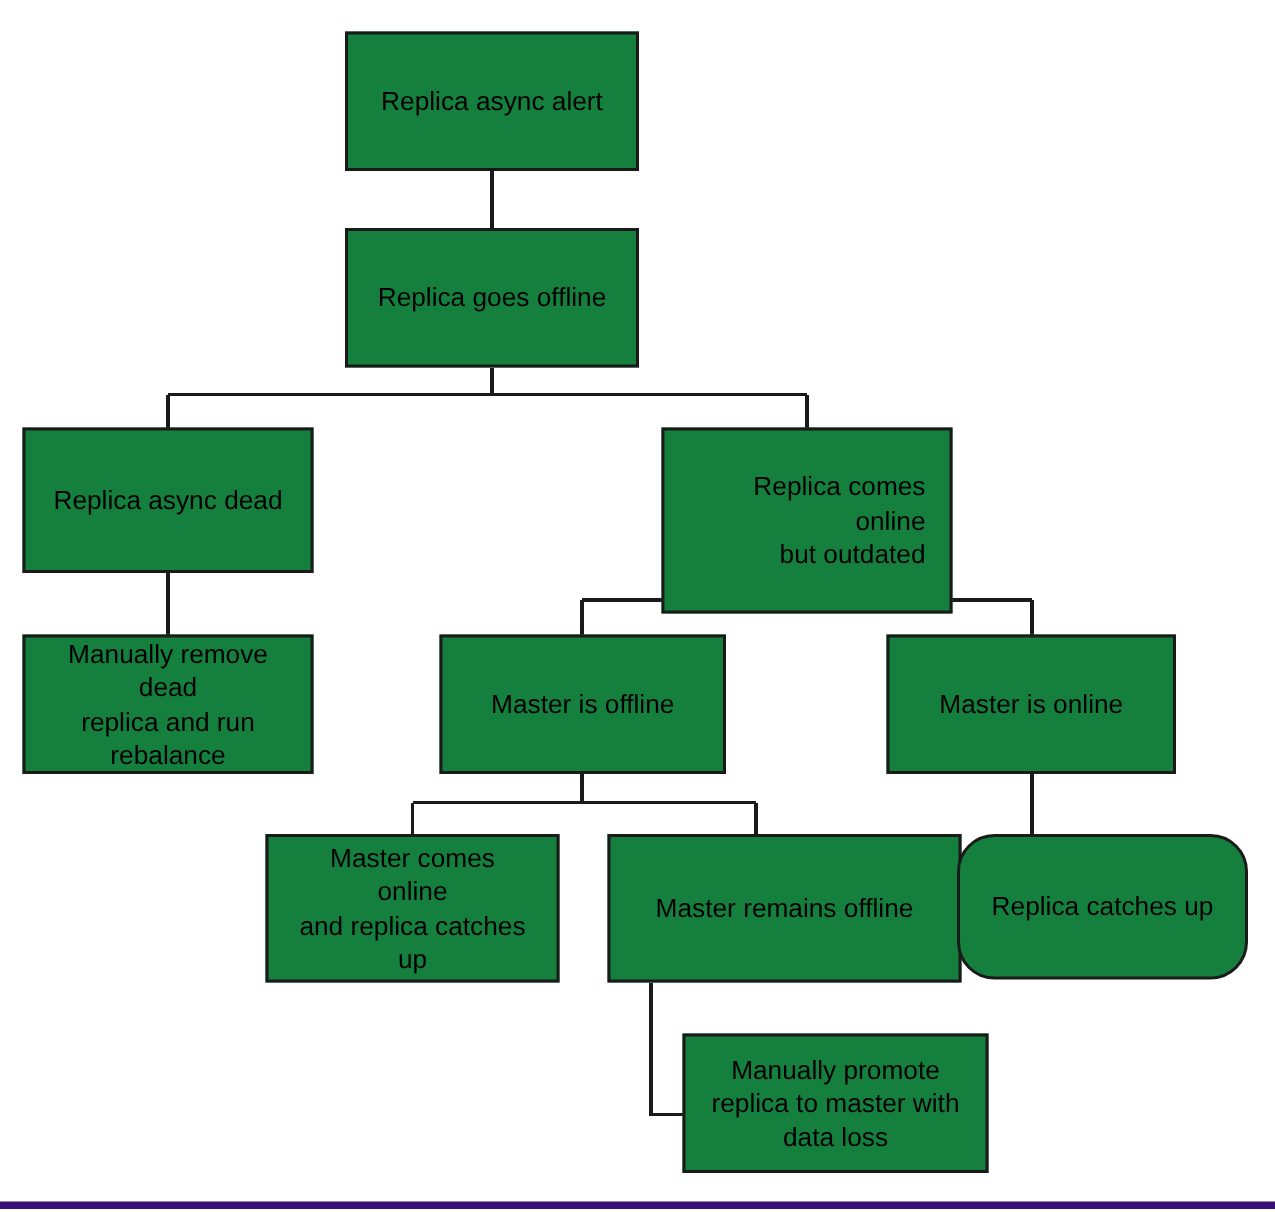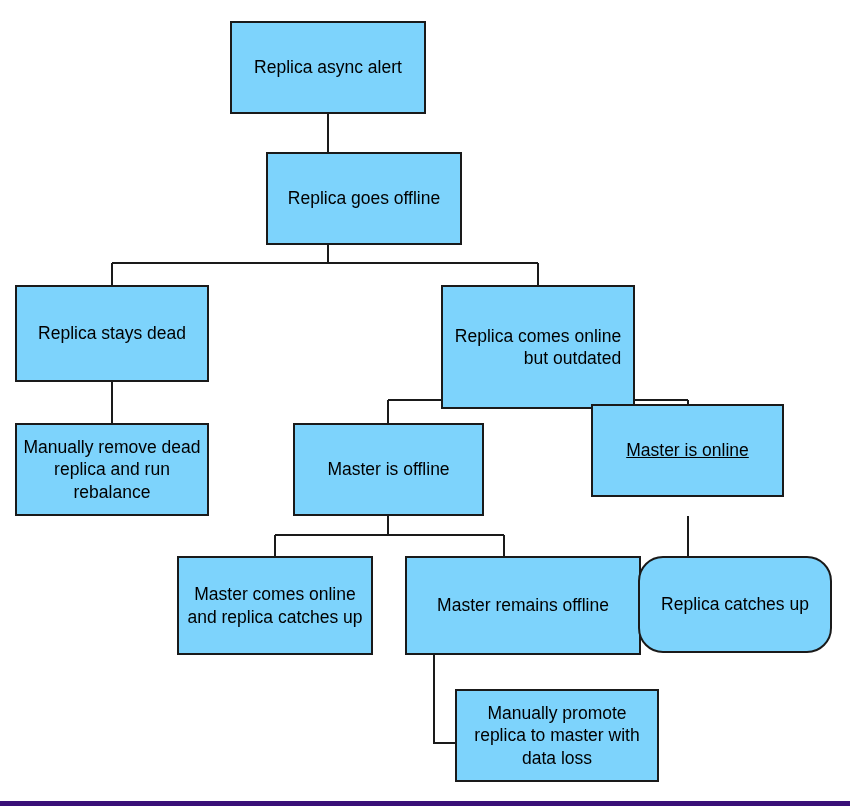--- a/index.html
+++ b/index.html
@@ -21,30 +21,30 @@
   #flow-svg {
     position: absolute;
     left: 0;
     top: 0;
     width: 850px;
     height: 808px;
   }
   .node {
     position: absolute;
     box-sizing: border-box;
-    background: #7dd3fc;
+    background: #15803d;
     border: 2.5px solid #1a1a1a;
     display: flex;
     align-items: center;
     justify-content: center;
     text-align: center;
     color: #000000;
     font-size: 17.5px;
     line-height: 1.28;
-    padding: 2px 5px;
+    padding: 2px 16px;
     white-space: pre-line;
   }
   .bottom-bar {
     position: absolute;
     left: 0;
     width: 850px;
     background: #3a1078;
   }
 </style>
 </head>
@@ -66,34 +66,34 @@
       <path d="M 388 516 L 388 535 M 275 535 L 504 535 M 275 535 L 275 556 M 504 535 L 504 556"></path>
 
       <path d="M 688 516 L 688 556"></path>
 
       <path d="M 434 655 L 434 743 L 456 743"></path>
     </g>
   </svg>
 
   <div class="node" style="left: 230px; top: 21px; width: 196px; height: 93px; border-color: rgb(26, 26, 26); color: rgb(0, 0, 0);">Replica async alert</div>
 
-  <div class="node" style="left: 230px; top: 152px; width: 196px; height: 93px; border-color: rgb(26, 26, 26); color: rgb(0, 0, 0); margin-left: 36px;">Replica goes offline</div>
+  <div class="node" style="left: 230px; top: 152px; width: 196px; height: 93px; border-color: rgb(26, 26, 26); color: rgb(0, 0, 0);">Replica goes offline</div>
 
-  <div class="node" style="left: 15px; top: 285px; width: 194px; height: 97px; border-color: rgb(26, 26, 26); color: rgb(0, 0, 0);">Replica stays dead</div>
+  <div class="node" style="left: 15px; top: 285px; width: 194px; height: 97px; border-color: rgb(26, 26, 26); color: rgb(0, 0, 0);">Replica async dead</div>
 
   <div class="node" style="left: 441px; top: 285px; width: 194px; height: 124px; border-color: rgb(26, 26, 26); color: rgb(0, 0, 0); text-align: right;">Replica comes online
 but outdated</div>
 
   <div class="node" style="left: 293px; top: 423px; width: 191px; height: 93px; border-color: rgb(26, 26, 26); color: rgb(0, 0, 0);">Master is offline</div>
 
   <div class="node" style="left: 15px; top: 423px; width: 194px; height: 93px; border-color: rgb(26, 26, 26); color: rgb(0, 0, 0);">Manually remove dead
 replica and run
 rebalance</div>
 
-  <div class="node" style="left: 591px; top: 404px; width: 193px; height: 93px; border-color: rgb(26, 26, 26); color: rgb(0, 0, 0); text-decoration: underline;">Master is online</div>
+  <div class="node" style="left: 591px; top: 423px; width: 193px; height: 93px; border-color: rgb(26, 26, 26); color: rgb(0, 0, 0);">Master is online</div>
 
   <div class="node" style="left: 177px; top: 556px; width: 196px; height: 99px; border-color: rgb(26, 26, 26); color: rgb(0, 0, 0); text-align: center;">Master comes online
 and replica catches up</div>
 
   <div class="node" style="left: 405px; top: 556px; width: 236px; height: 99px; border-color: rgb(26, 26, 26); color: rgb(0, 0, 0);">Master remains offline</div>
 
   <div class="node" style="left: 638px; top: 556px; width: 194px; height: 97px; border-color: rgb(26, 26, 26); color: rgb(0, 0, 0); border-radius: 25px;">Replica catches up</div>
 
   <div class="node" style="left: 455px; top: 689px; width: 204px; height: 93px; border-color: rgb(26, 26, 26); color: rgb(0, 0, 0);">Manually promote
 replica to master with

